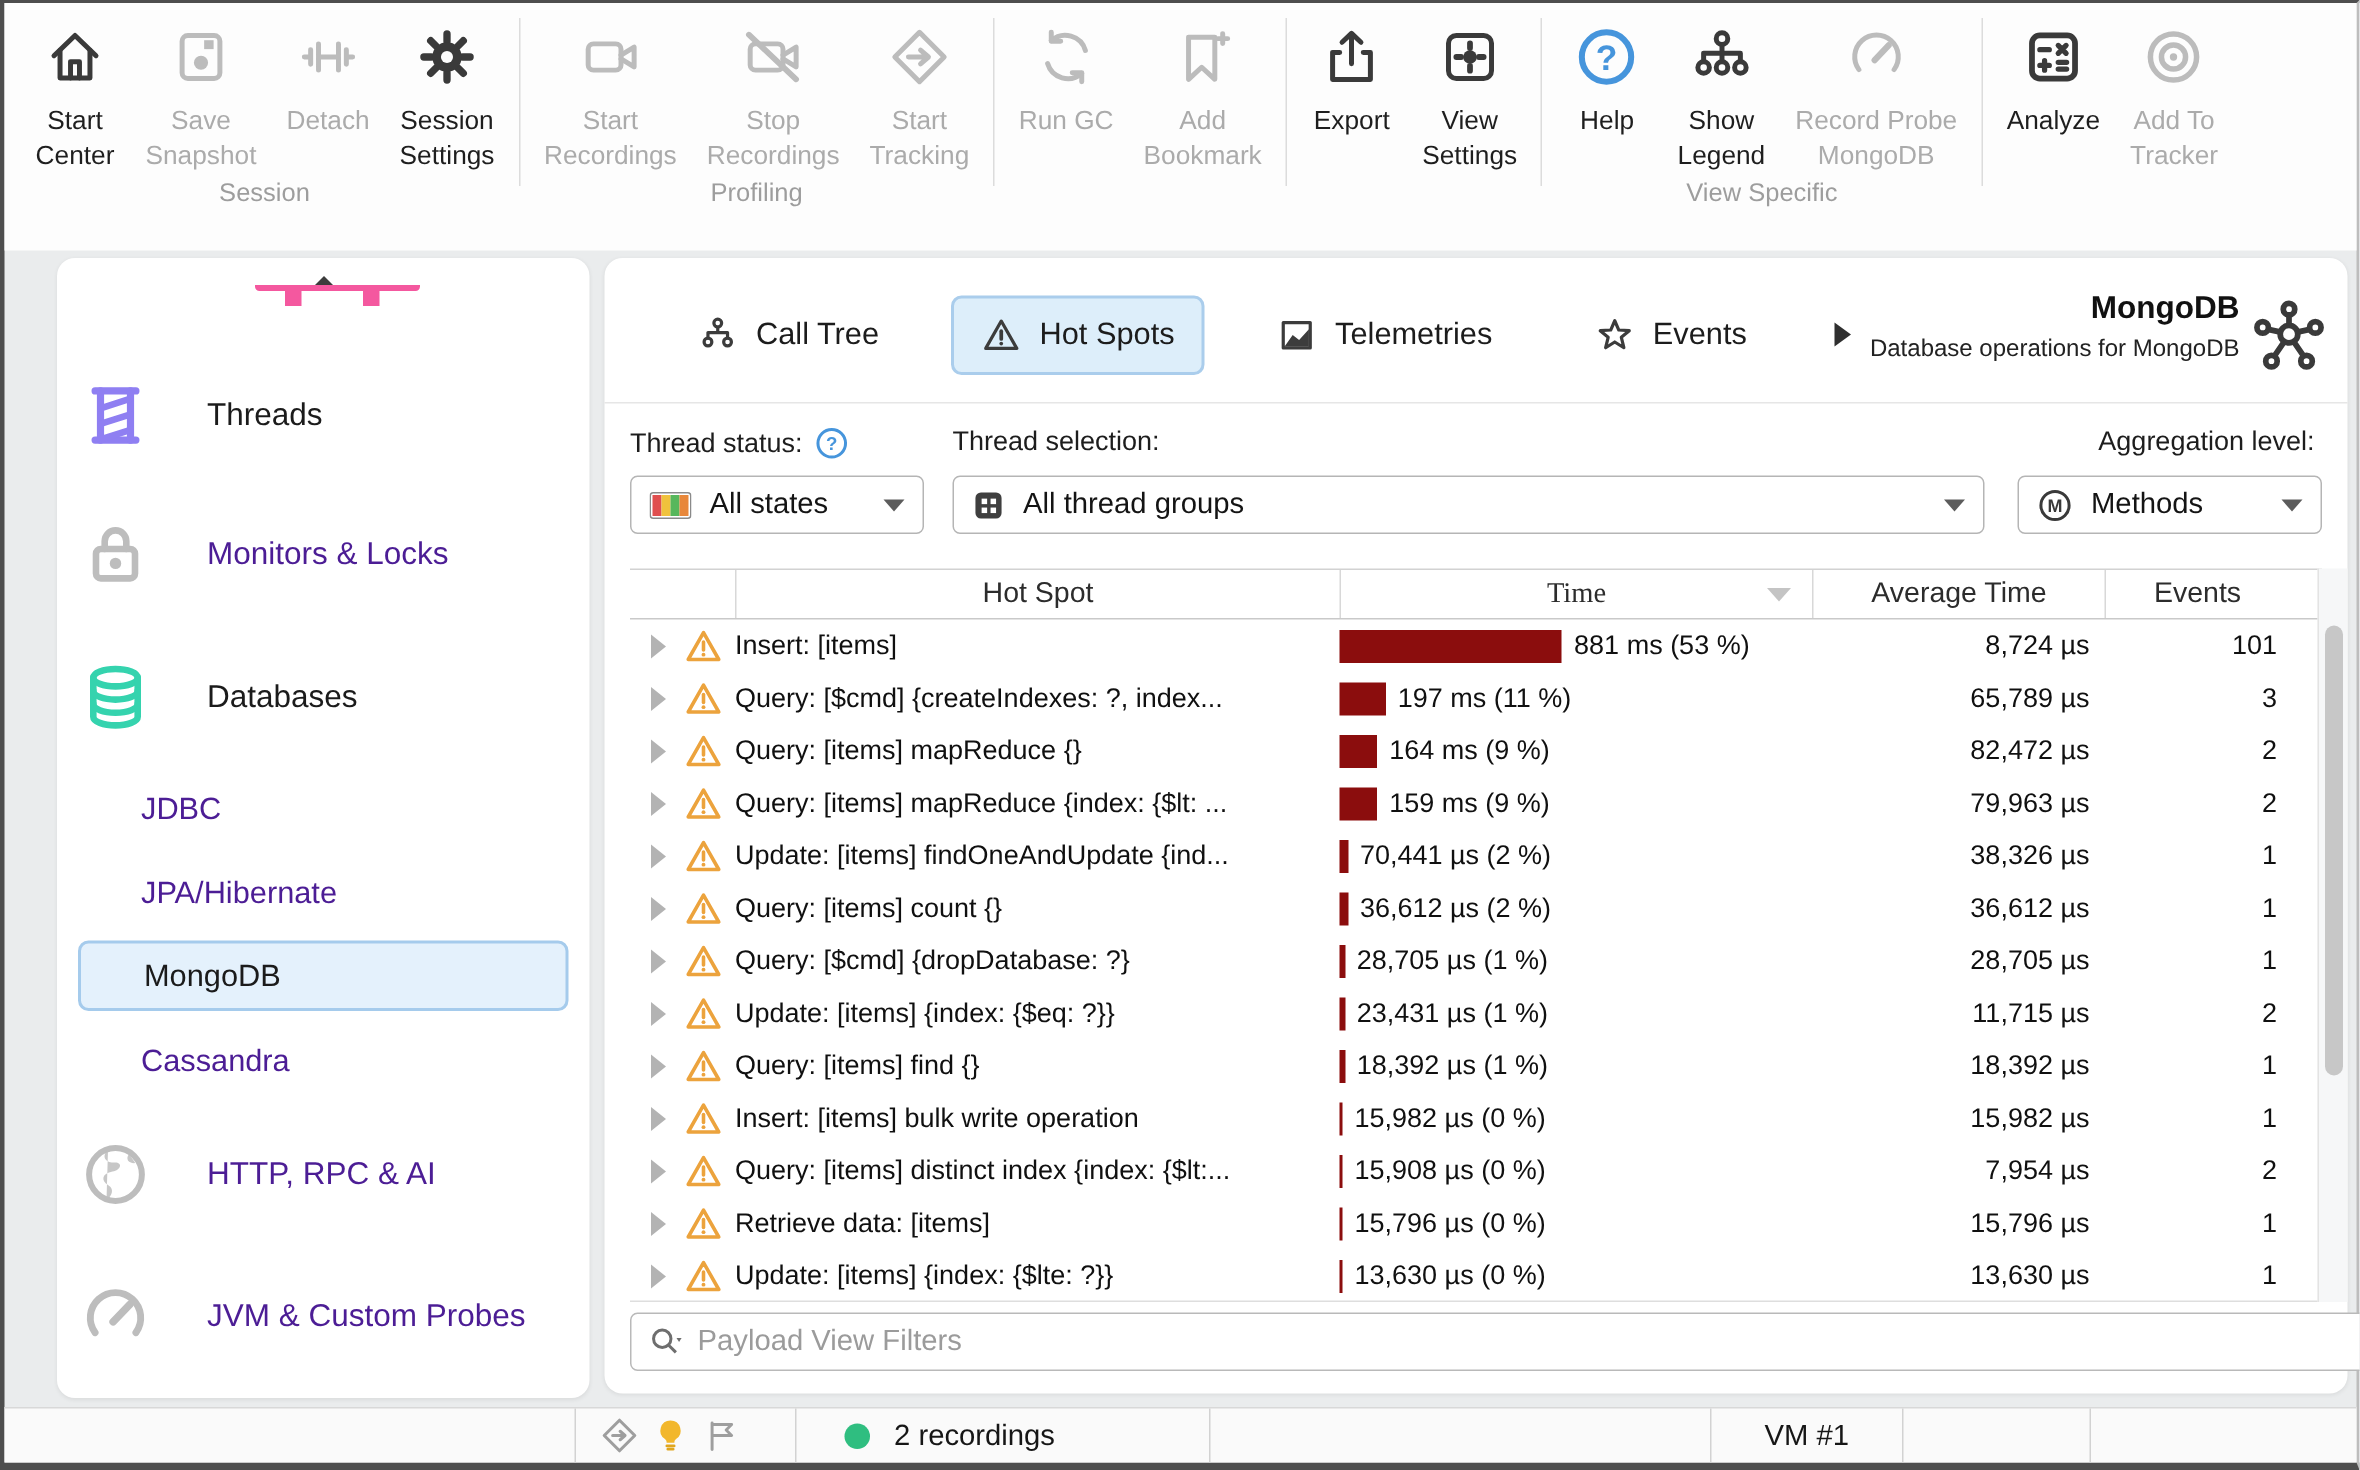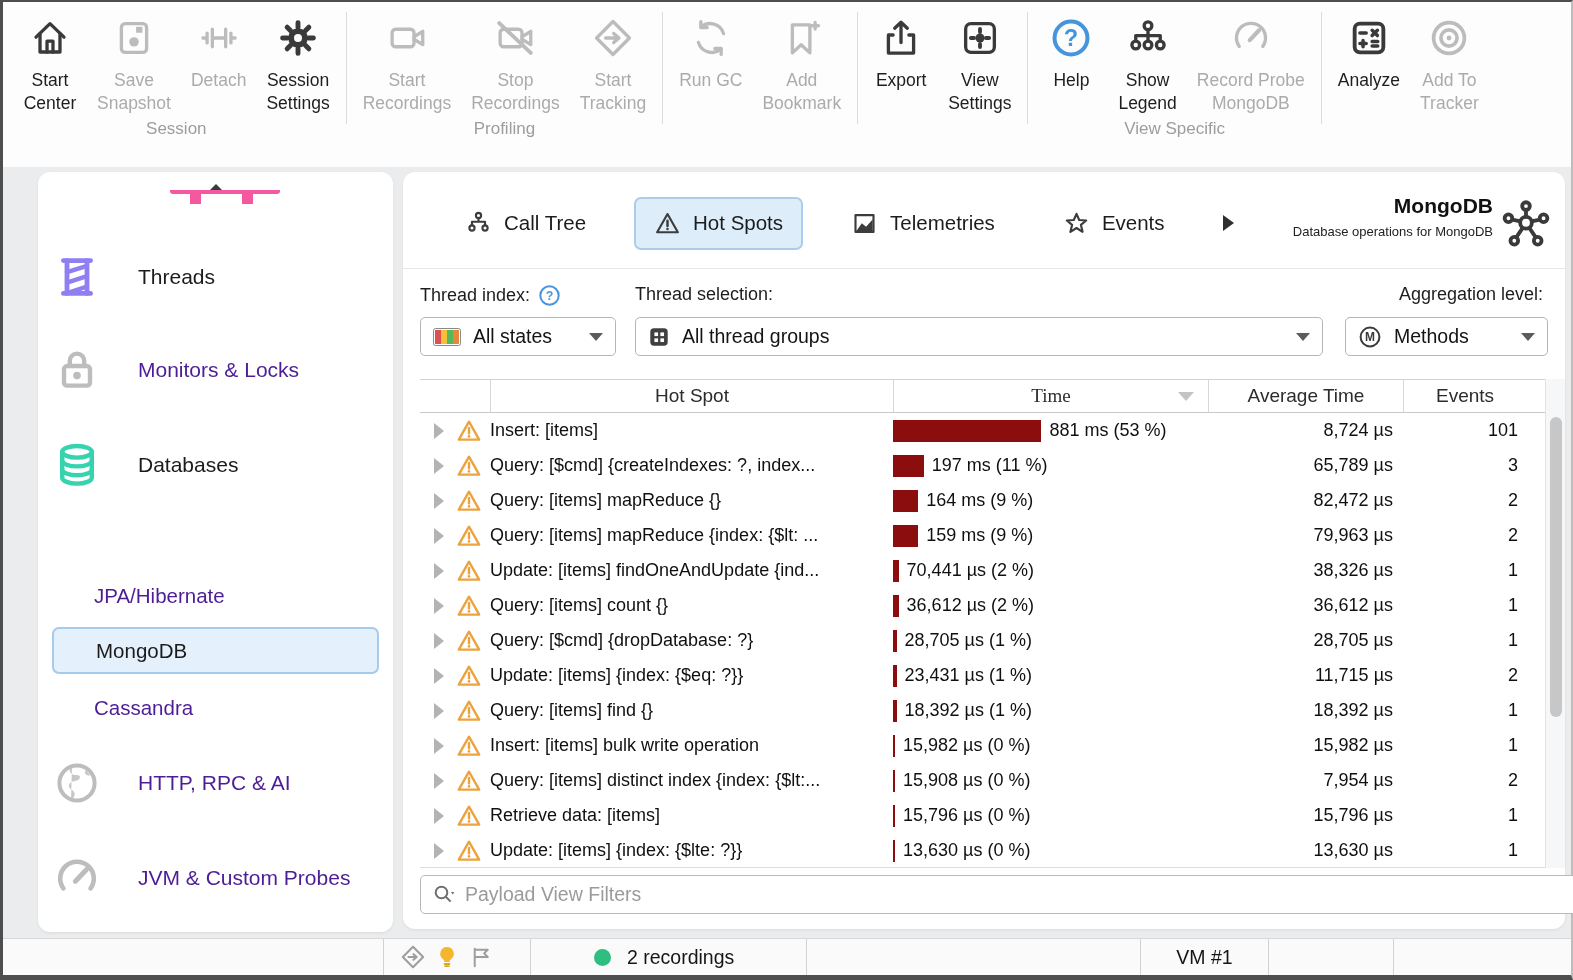--- a/index.html
+++ b/index.html
@@ -48,21 +48,21 @@
 
   
   .tabrow { position:absolute; left:0; top:22px; width:100%; height:58px; display:flex; align-items:center; }
   .tab { display:flex; align-items:center; gap:12px; font-size:20.5px; color:#1c1c1c;
     padding:11px 18px; border:2px solid transparent; border-radius:7px; cursor:pointer; }
   .tab.selected { background:#ddeefa; border-color:#aacdec; }
   .tab-chevron { width:0; height:0; border-top:8px solid transparent; border-bottom:8px solid transparent;
     border-left:11px solid #2f2f2f; margin-left:10px; cursor:pointer; }
   .viewtitle { position:absolute; right:72px; top:22px; text-align:right; }
   .viewtitle .vt { font-size:21px; font-weight:bold; color:#111; }
-  .viewtitle .vs { font-size:13px; color:#222; margin-top:6px; }
+  .viewtitle .vs { font-size:16px; color:#222; margin-top:6px; }
   .viewicon { position:absolute; right:12px; top:26px; }
   .tabsep { position:absolute; left:0; top:96px; width:100%; height:1px; background:#e6e6e6; }
 
   
   .ctl-label { position:absolute; font-size:18px; color:#1d1d1d; top:112px; display:flex; align-items:center; gap:8px;}
   .dropdown { position:absolute; top:145px; height:39px; border:1px solid #b5b5b5; border-radius:5px;
     background:#fff; display:flex; align-items:center; padding:0 12px; font-size:19.5px; color:#141414; cursor:pointer; }
   .dropdown .dd-arrow { margin-left:auto; width:0; height:0; border-left:7px solid transparent;
     border-right:7px solid transparent; border-top:8px solid #5c5c5c; }
   .dd-ico { margin-right:12px; display:flex; align-items:center; }
@@ -391,20 +391,23 @@
           <span style="color: rgb(53, 211, 174);">
             <svg width="48" height="48" viewBox="0 0 24 24" fill="none" stroke="currentColor" stroke-width="1.9" stroke-linecap="round" stroke-linejoin="round">
               <ellipse cx="12" cy="5.4" rx="7.4" ry="2.9" stroke-width="2.2"></ellipse>
               <path d="M4.6 5.4 V18.4 A 7.4 2.9 0 0 0 19.4 18.4 V5.4" stroke-width="2.2"></path>
               <path d="M4.6 9.8 A 7.4 2.9 0 0 0 19.4 9.8 M4.6 14.2 A 7.4 2.9 0 0 0 19.4 14.2" stroke-width="2.2"></path>
             </svg>
           </span>
         </span>
         <span>Databases</span>
       </div>
+      <div class="side-item child disabled" style="top: 348px; height: 40px;">
+        <span>JDBC</span>
+      </div>
       <div class="side-item child disabled" style="top: 404px; height: 40px;">
         <span>JPA/Hibernate</span>
       </div>
       <div class="side-item child selected" style="top: 455px; height: 47px;">
         <span>MongoDB</span>
       </div>
       <div class="side-item child disabled" style="top: 516px; height: 40px;">
         <span>Cassandra</span>
       </div>
       <div class="side-item disabled" style="top: 581px; height: 60px;">
@@ -490,21 +493,21 @@
           <circle cx="4.2" cy="9" r="1.7"></circle>
           <circle cx="19.8" cy="9" r="1.7"></circle>
           <circle cx="6.8" cy="19" r="1.7"></circle>
           <circle cx="17.2" cy="19" r="1.7"></circle>
           <path d="M12 5.3 V8.4 M5.8 9.6 L9.6 10.4 M18.2 9.6 L14.4 10.4 M7.6 17.6 L10.6 13.2 M16.4 17.6 L13.4 13.2"></path>
         </svg>
       </div>
     <div class="tabsep"></div>
 
     <div class="ctl-label" style="left:17px;">
-      <span>Thread index:</span>
+      <span>Thread status:</span>
       <span id="helpcircle">
           <svg width="23" height="23" viewBox="0 0 24 24" fill="none" stroke="#4695dc" stroke-width="2.1">
             <circle cx="12" cy="12" r="9.6"></circle>
             <text x="12" y="16.6" text-anchor="middle" font-size="13" font-weight="bold" fill="#4695dc" stroke="none" font-family="Liberation Sans, sans-serif">?</text>
           </svg>
         </span>
     </div>
     <div class="ctl-label" style="left:232px;">
       <span>Thread selection:</span>
     </div>
@@ -851,21 +854,21 @@
             <path d="M12 2.8 a6.2 6.2 0 0 1 3.4 11.4 c-.9.7-1 1.6-1 2.3 h-4.8 c0-.7-.1-1.6-1-2.3 A6.2 6.2 0 0 1 12 2.8 Z" fill="#f2b72c" stroke="none"></path>
             <path d="M9.8 18.4 H14.2 M10.4 20.4 H13.6" stroke="#e0a61e" stroke-width="1.8"></path>
           </svg>
         </span>
       <span class="sb-ico" id="sbflag" style="color: rgb(158, 158, 158);">
           <svg width="25" height="25" viewBox="0 0 24 24" fill="none" stroke="currentColor" stroke-width="1.9" stroke-linecap="round" stroke-linejoin="round">
             <path d="M5.5 3.5 V20.5 M5.5 4.5 H18 L14.5 8 L18 11.5 H5.5"></path>
           </svg>
         </span>
     </div>
-    <div class="seg" style="width:276px;padding-left:31px;">
+    <div class="seg" style="width:276px;">
       <span class="dot"></span>
       <span>2 recordings</span>
     </div>
     <div class="seg" style="width:334px;"></div>
     <div class="seg" style="width:128px;justify-content:center;">
       <span>VM #1</span>
     </div>
     <div class="seg" style="width:125px;"></div>
     <div class="seg" style="flex:1;"></div>
   </div>

